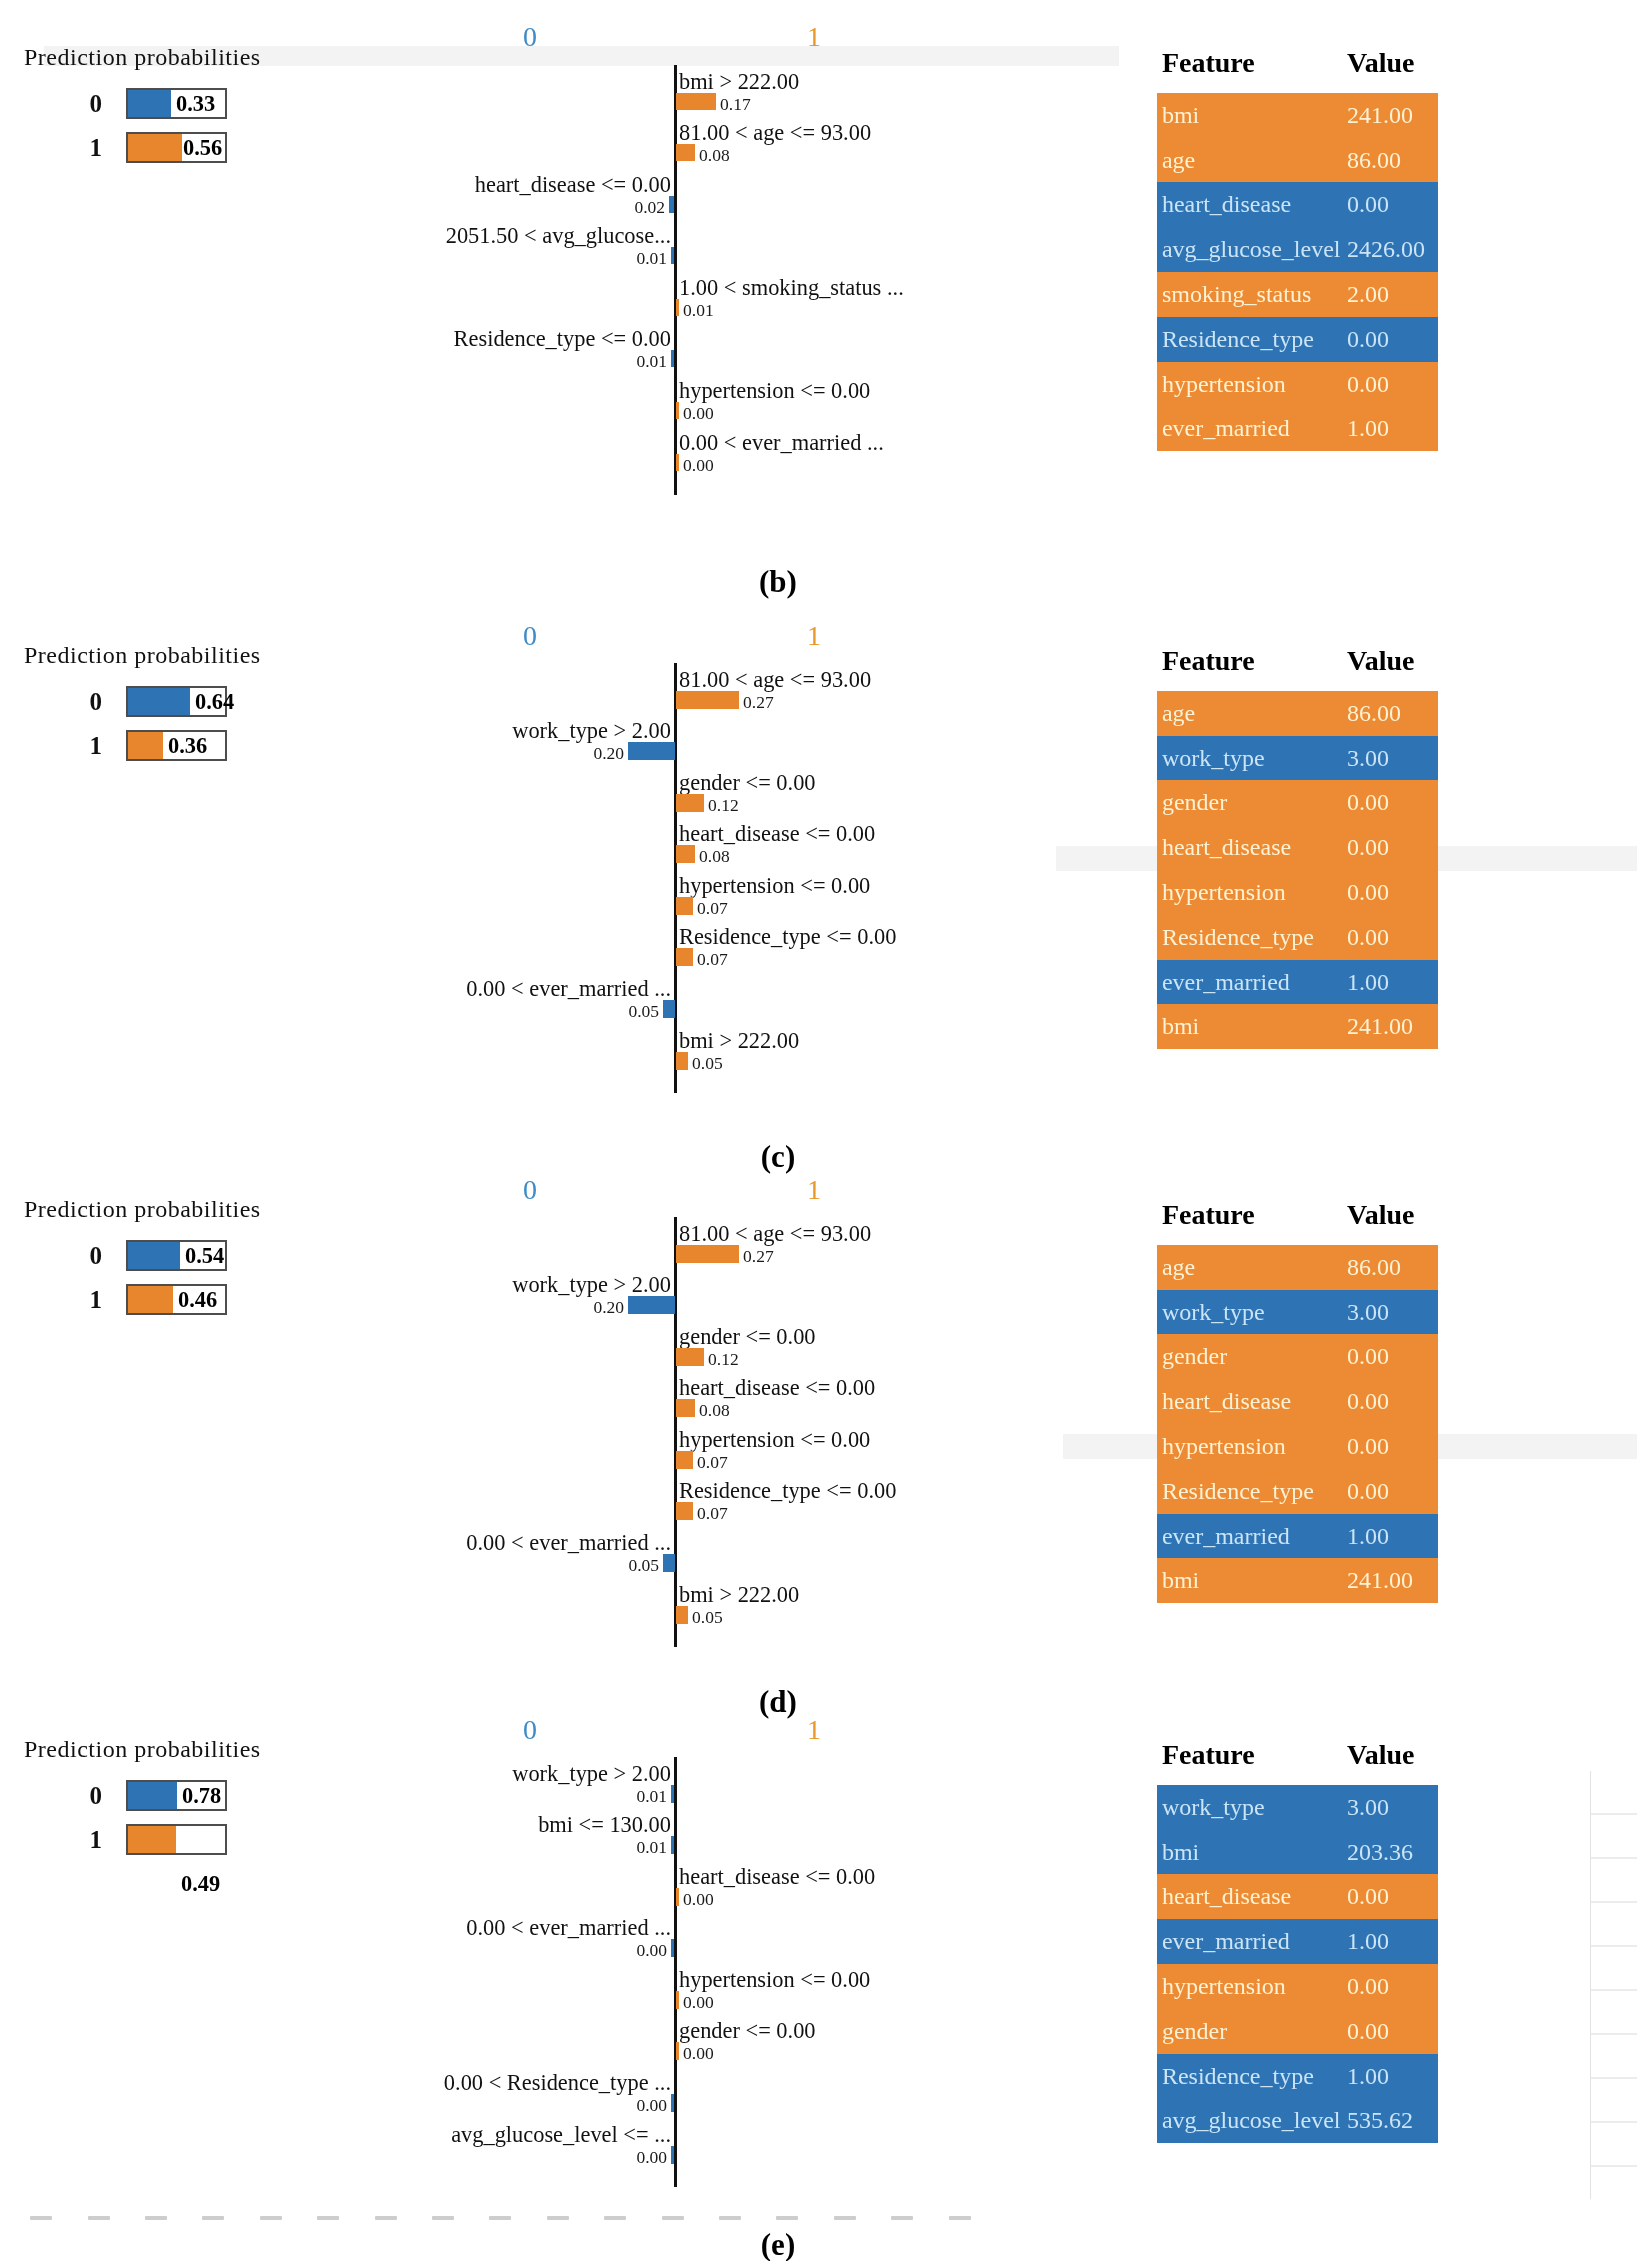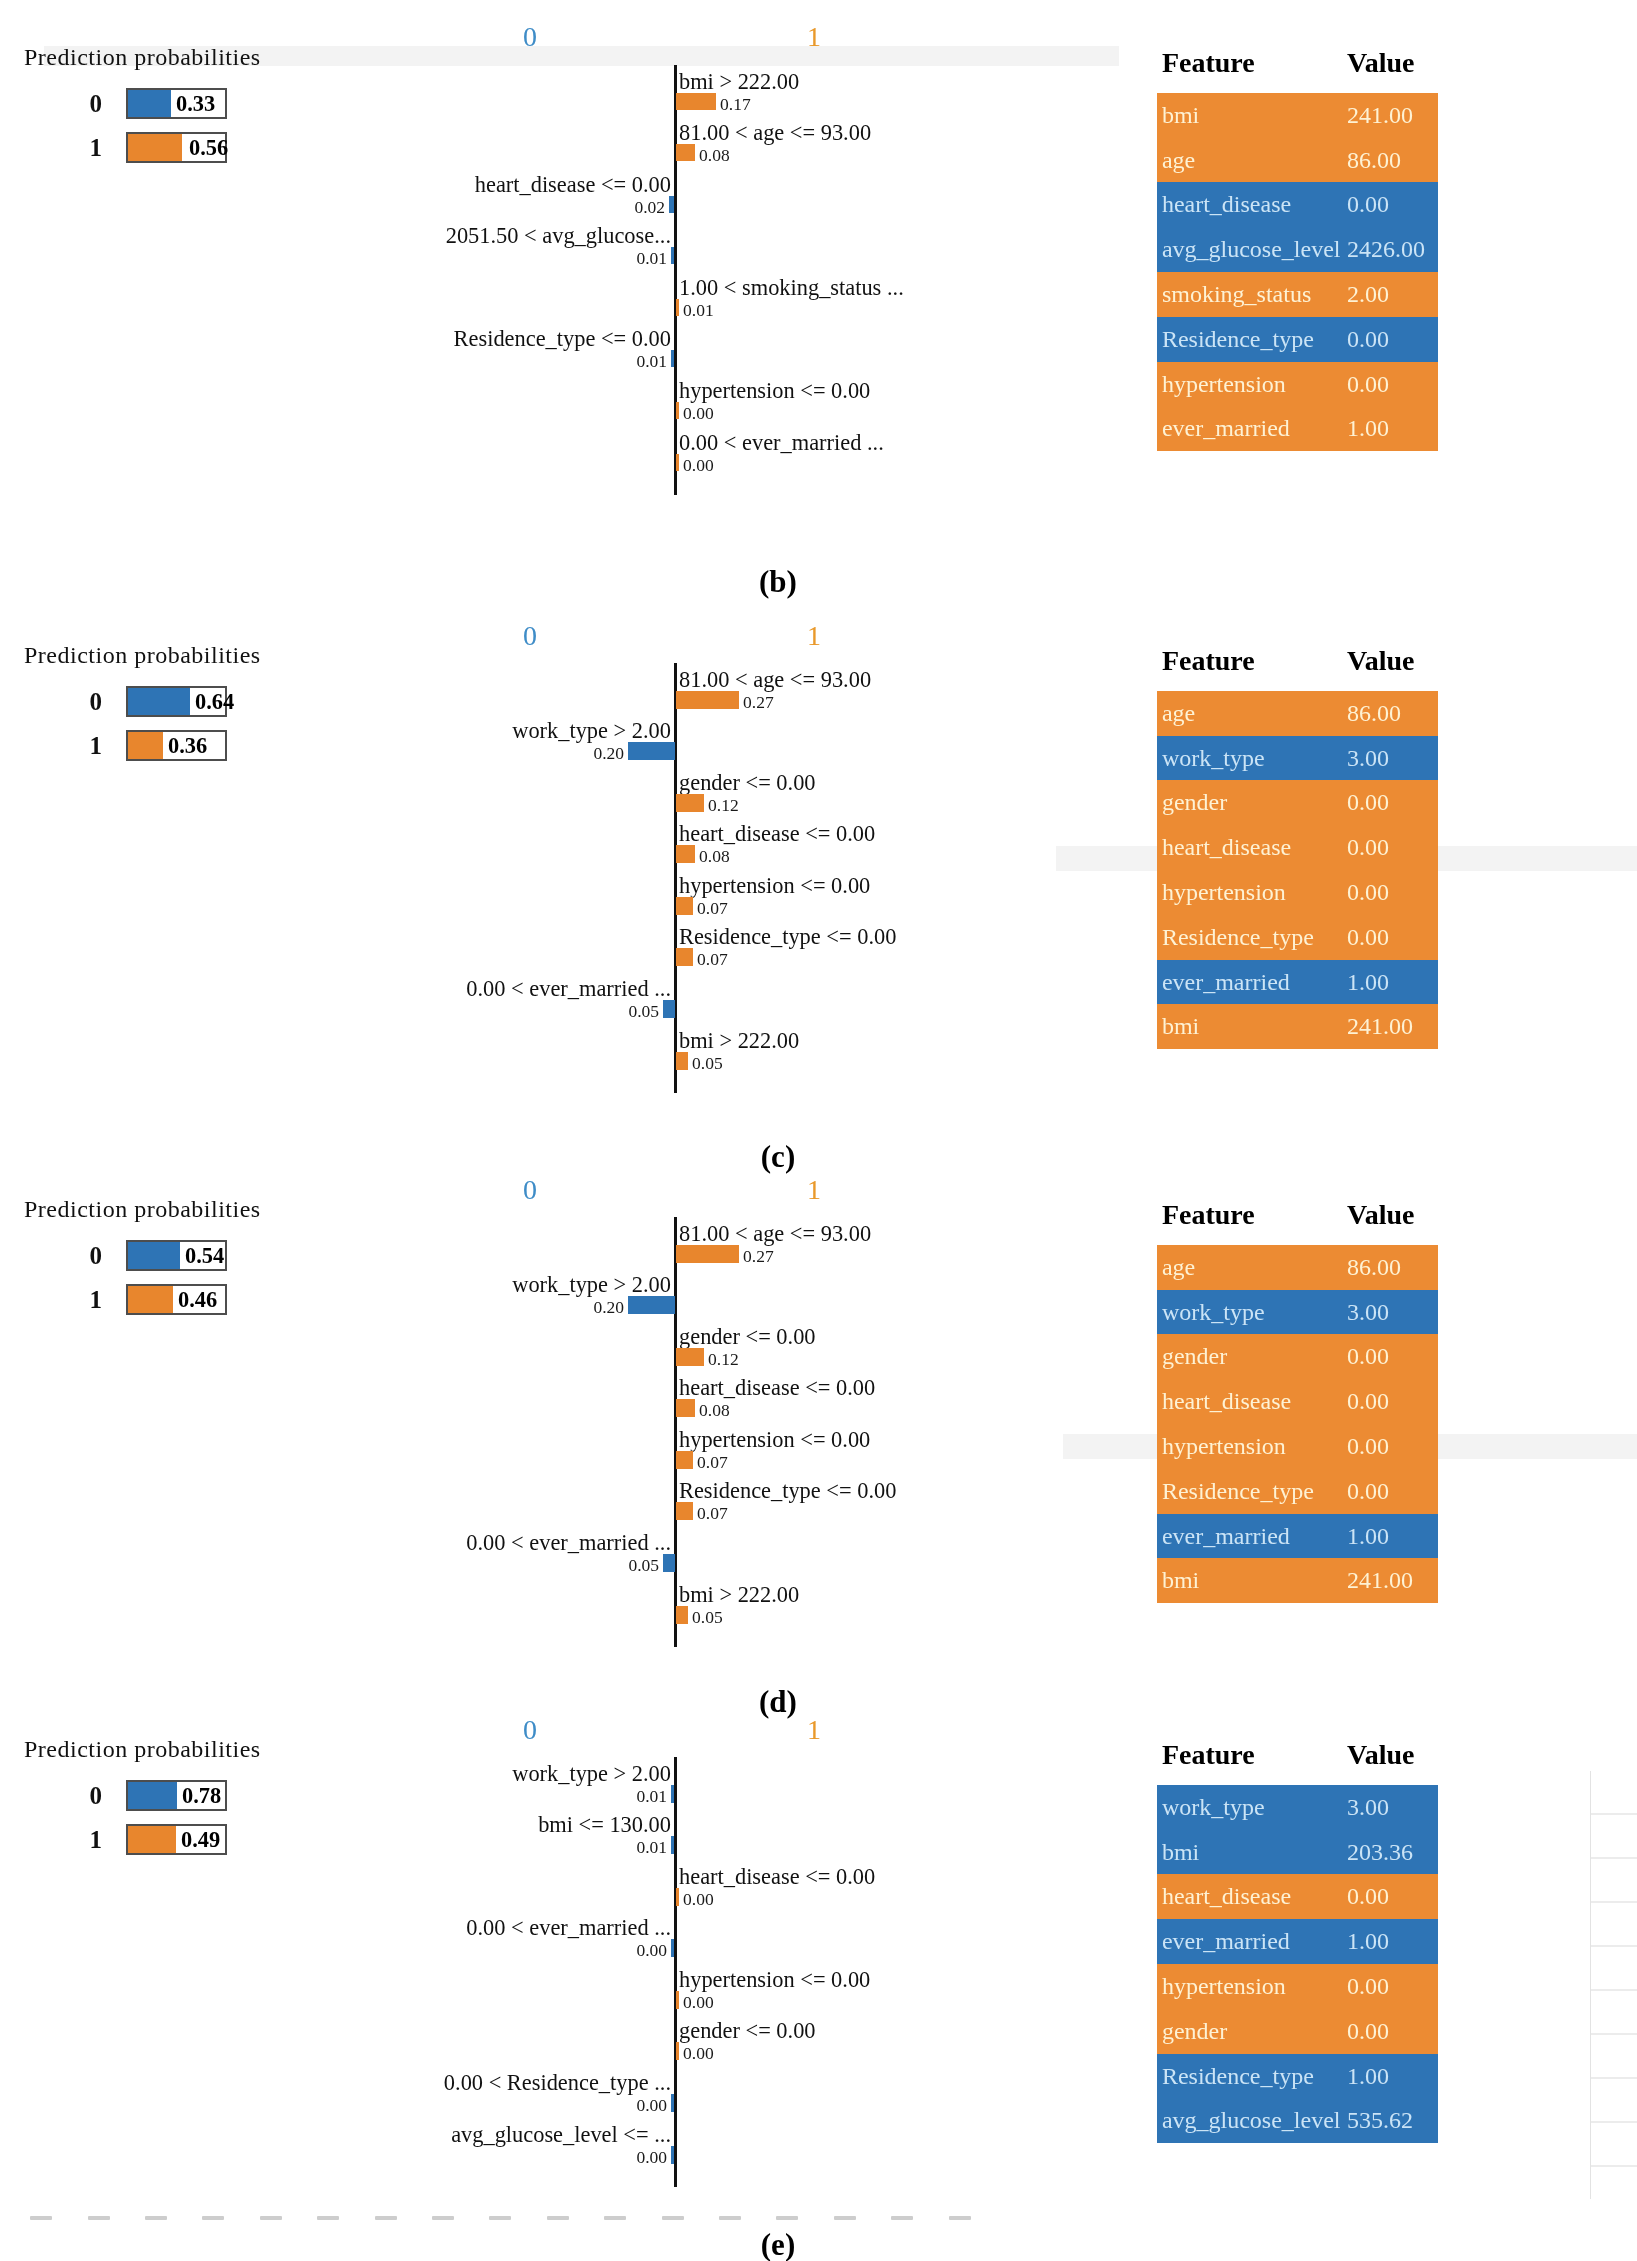--- a/index.html
+++ b/index.html
@@ -68,21 +68,21 @@
           <div class="prob-label" style="left: 39px; top: 0px;">0</div>
           <div class="prob-bar" style="left: 126px; top: 0px;">
             <div class="prob-fill" style="width: 44%; background: rgb(46, 116, 181);"></div>
             <div class="prob-value" style="left: 48px;">0.33</div>
           </div>
         </div>
         <div class="prob-row" style="left: 0px; top: 112px; width: 253px;">
           <div class="prob-label" style="left: 39px; top: 0px;">1</div>
           <div class="prob-bar" style="left: 126px; top: 0px;">
             <div class="prob-fill" style="width: 56%; background: rgb(232, 134, 45);"></div>
-            <div class="prob-value" style="left: 61px;">0.56</div>
+            <div class="prob-value" style="left: 55px;">0.56</div>
           </div>
         </div>
         <div style="position: absolute; left: 0px; top: 0px;">
           <div class="class-header" style="left: 501px; top: 1.9px; color: rgb(62, 140, 199);">0</div>
           <div class="class-header" style="left: 785px; top: 1.9px; color: rgb(233, 153, 43);">1</div>
           <div class="axis" style="left: 674px; top: 45px; height: 430px;"></div>
           <div style="position: absolute; left: 0px; top: 49px;">
             <div class="c-label" style="left: 679px; top: 0px;">bmi &gt; 222.00</div>
             <div class="c-bar" style="top: 24px; width: 40px; left: 676px; background: rgb(232, 134, 45);"></div>
             <div class="c-value" style="left: 720px; top: 25px;">0.17</div>
@@ -365,21 +365,21 @@
           <div class="prob-label" style="left: 39px; top: 0px;">0</div>
           <div class="prob-bar" style="left: 126px; top: 0px;">
             <div class="prob-fill" style="width: 51%; background: rgb(46, 116, 181);"></div>
             <div class="prob-value" style="left: 54px;">0.78</div>
           </div>
         </div>
         <div class="prob-row" style="left: 0px; top: 112px; width: 253px;">
           <div class="prob-label" style="left: 39px; top: 0px;">1</div>
           <div class="prob-bar" style="left: 126px; top: 0px;">
             <div class="prob-fill" style="width: 49%; background: rgb(232, 134, 45);"></div>
-            <div class="prob-value" style="left: 53px;">0.49</div>
+            <div class="prob-value" style="left: 53px; margin-top: 44px;">0.49</div>
           </div>
         </div>
         <div style="position: absolute; left: 0px; top: 0px;">
           <div class="class-header" style="left: 501px; top: 1.9px; color: rgb(62, 140, 199);">0</div>
           <div class="class-header" style="left: 785px; top: 1.9px; color: rgb(233, 153, 43);">1</div>
           <div class="axis" style="left: 674px; top: 45px; height: 430px;"></div>
           <div style="position: absolute; left: 0px; top: 49px;">
             <div class="c-label left" style="left: 233px; top: 0px; width: 438px;">work_type &gt; 2.00</div>
             <div class="c-bar" style="top: 24px; width: 2.9px; left: 671px; background: rgb(46, 116, 181);"></div>
             <div class="c-value" style="left: 560px; top: 25px; width: 107px; text-align: right;">0.01</div>

